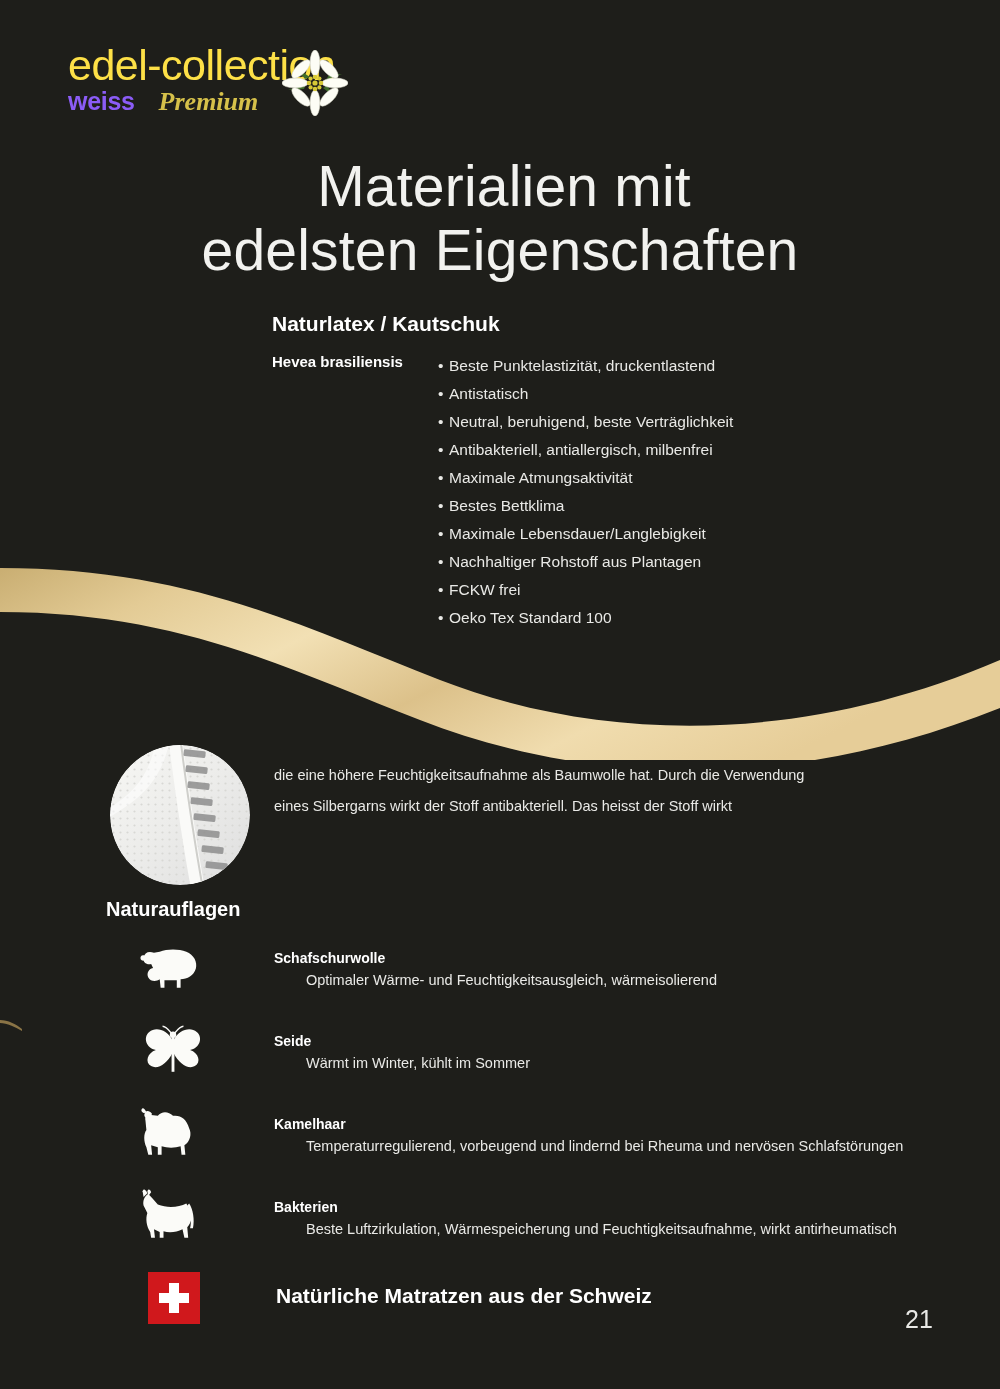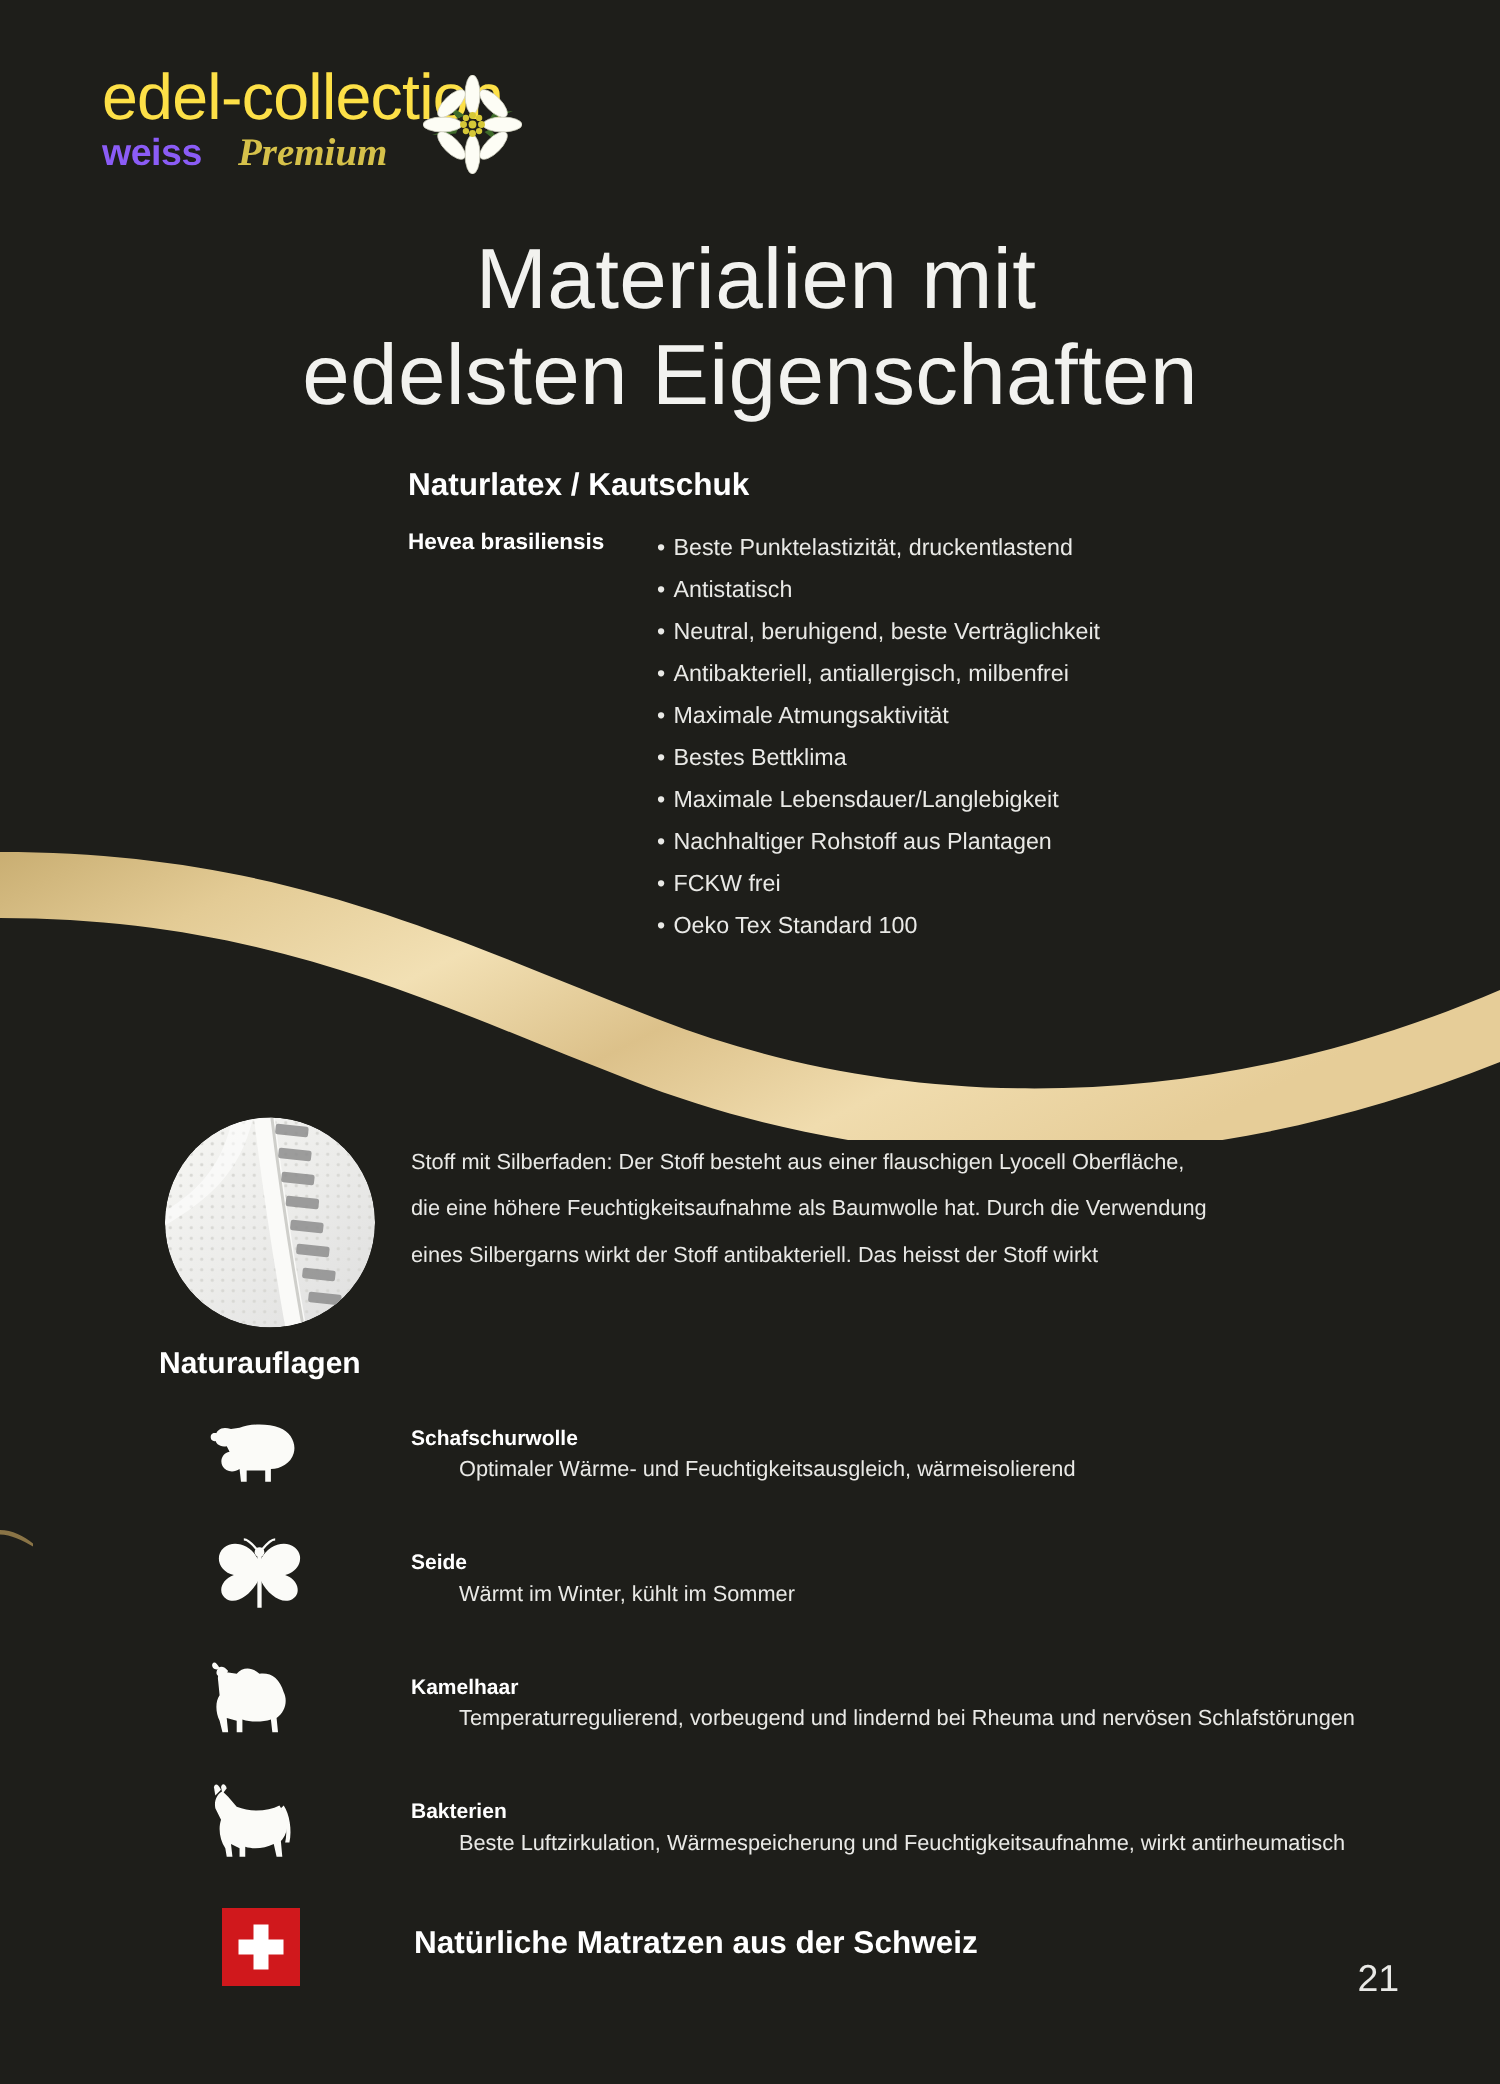--- a/index.html
+++ b/index.html
@@ -362,21 +362,20 @@
           <rect x="88" y="84" width="22" height="7" rx="1.5" transform="rotate(6 88 84)"></rect>
           <rect x="92" y="100" width="22" height="7" rx="1.5" transform="rotate(6 92 100)"></rect>
           <rect x="96" y="116" width="22" height="7" rx="1.5" transform="rotate(6 96 116)"></rect>
         </g>
         <path d="M0,72 C30,54 52,36 60,-6 L46,-6 C40,32 22,50 -6,66 Z" fill="#ffffff" opacity="0.55"></path>
       </g>
     </svg>
   </div>
 
   <div class="silver-text">
-    <span>Stoff mit Silberfaden: Der Stoff besteht aus einer flauschigen Lyocell Oberfläche,</span>
     <span>die eine höhere Feuchtigkeitsaufnahme als Baumwolle hat. Durch die Verwendung</span>
     <span>eines Silbergarns wirkt der Stoff antibakteriell. Das heisst der Stoff wirkt</span>
   </div>
 
   <div class="nat-head">Naturauflagen</div>
 
   <div class="nat-list">
 
     <div class="nat-row">
       <div class="nat-icon">

